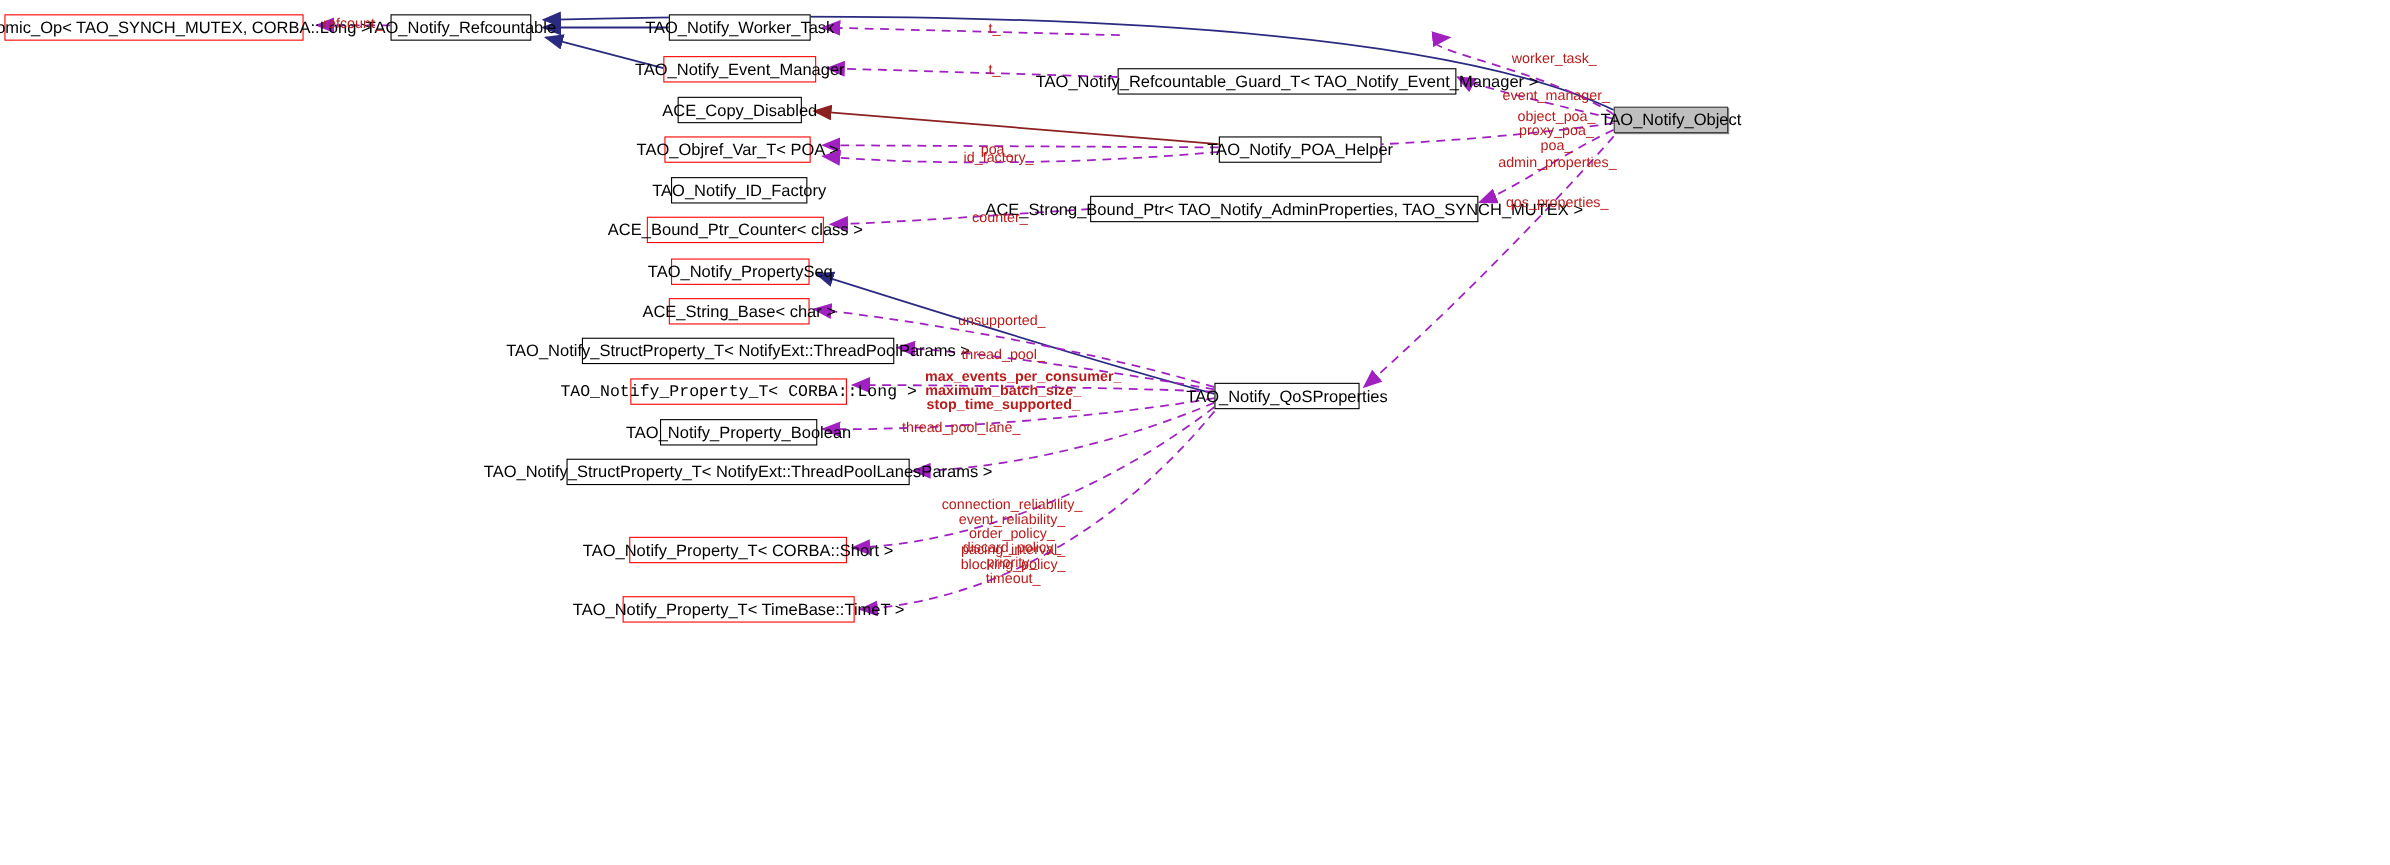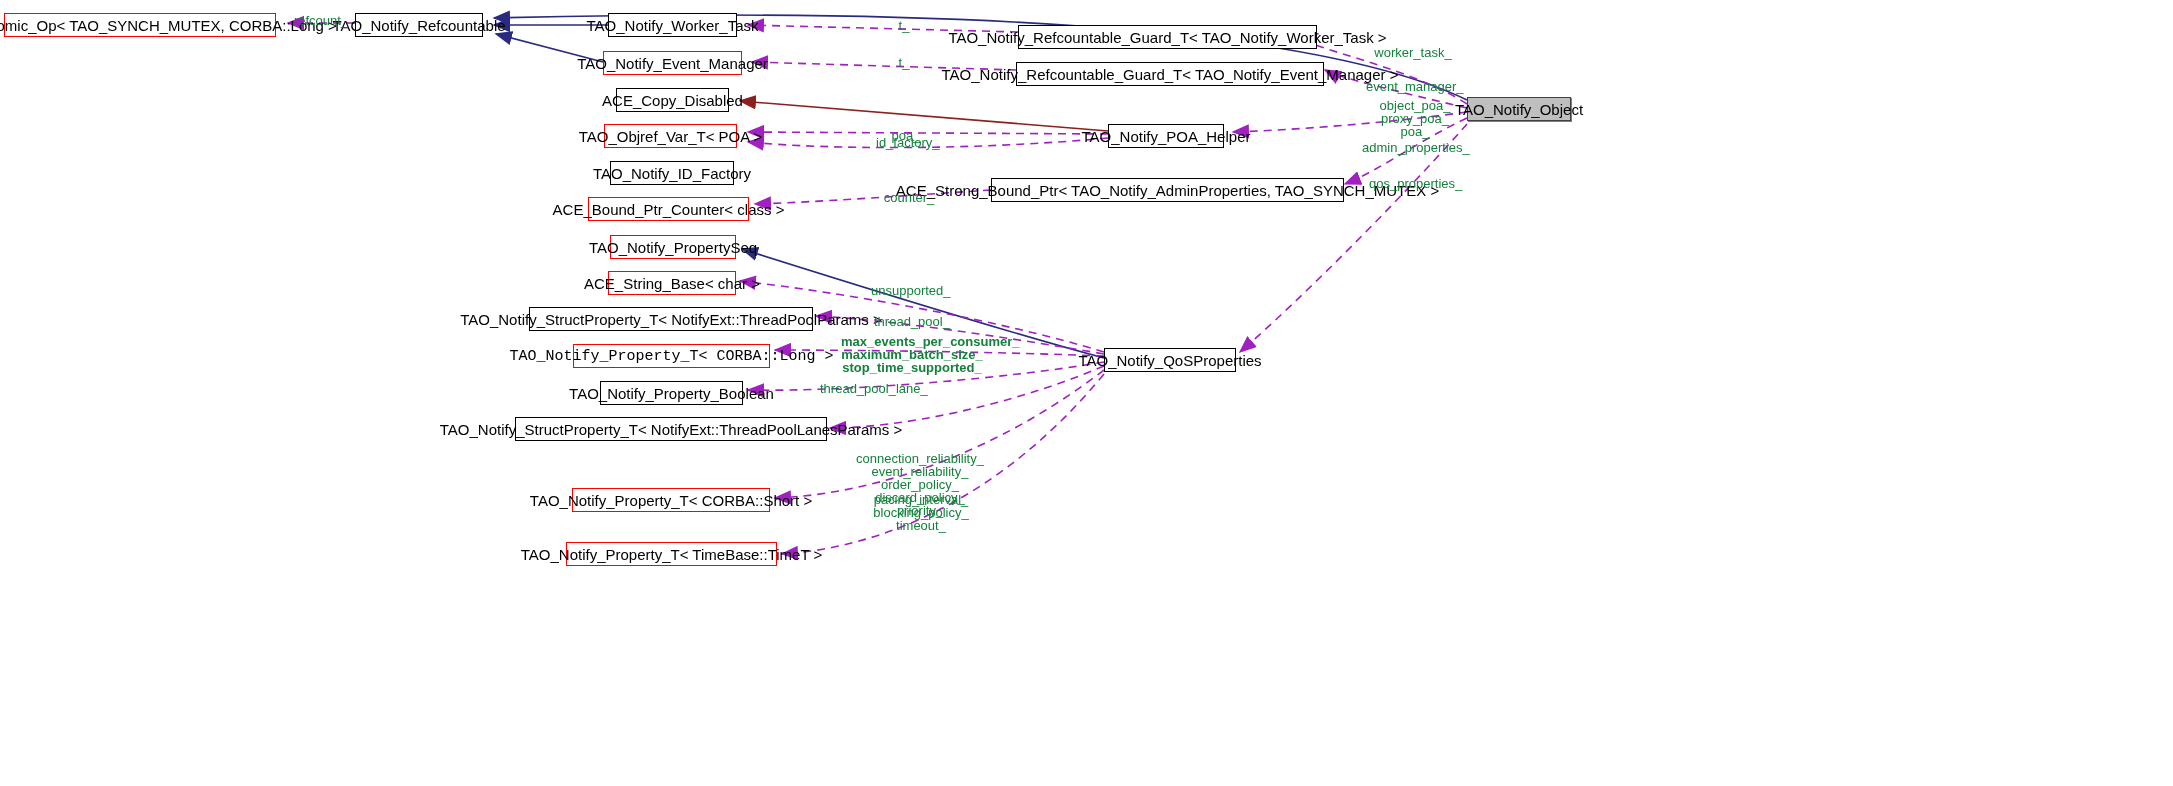--- a/index.html
+++ b/index.html
@@ -41,21 +41,21 @@
     border-color: #ff0000;
   }
   .node.focus {
     background: #bfbfbf;
     border: 1px solid #404040;
     box-shadow: 1px 1px 0 #808080;
   }
   .edge-label {
     position: absolute;
     font-size: 13px;
-    color: #15803d;
+    color: #b91c1c;
     white-space: pre;
     text-align: center;
     line-height: 13px;
     letter-spacing: 0px;
   }
 </style>
 </head>
 <body>
 
 <div id="canvas">
@@ -115,23 +115,22 @@
   <div class="node" style="left:610px; top:161px; width:124px;">TAO_Notify_ID_Factory</div>
   <div class="node red" style="left:588px; top:197px; width:161px;">ACE_Bound_Ptr_Counter&lt; class &gt;</div>
   <div class="node red" style="left:610px; top:235px; width:126px;">TAO_Notify_PropertySeq</div>
   <div class="node red" style="left:608px; top:271px; width:128px;">ACE_String_Base&lt; char &gt;</div>
   <div class="node" style="left:529px; top:307px; width:284px;">TAO_Notify_StructProperty_T&lt; NotifyExt::ThreadPoolParams &gt;</div>
   <div class="node red" style="left:573px; top:344px; width:197px;font-family:Liberation Mono, monospace;">TAO_Notify_Property_T&lt; CORBA::Long &gt;</div>
   <div class="node" style="left:600px; top:381px; width:143px;">TAO_Notify_Property_Boolean</div>
   <div class="node" style="left:515px; top:417px; width:312px;">TAO_Notify_StructProperty_T&lt; NotifyExt::ThreadPoolLanesParams &gt;</div>
   <div class="node red" style="left:572px; top:488px; width:198px;">TAO_Notify_Property_T&lt; CORBA::Short &gt;</div>
   <div class="node red" style="left:566px; top:542px; width:211px;">TAO_Notify_Property_T&lt; TimeBase::TimeT &gt;</div>
-  <div class="node" style="left:1018px; top:25px;  width:299px;">TAO_Notify_Refcountable_Guard_T&lt; TAO_Notify_Worker_Task &gt;</div>
   <div class="node" style="left:1016px; top:62px;  width:308px;">TAO_Notify_Refcountable_Guard_T&lt; TAO_Notify_Event_Manager &gt;</div>
-  <div class="node" style="left:1108px; top:124px; width:116px;">TAO_Notify_POA_Helper</div>
+  <div class="node" style="left:1108px; top:124px; width:148px;">TAO_Notify_POA_Helper</div>
   <div class="node" style="left:991px;  top:178px; width:353px;">ACE_Strong_Bound_Ptr&lt; TAO_Notify_AdminProperties, TAO_SYNCH_MUTEX &gt;</div>
   <div class="node" style="left:1104px; top:348px; width:132px;">TAO_Notify_QoSProperties</div>
   <div class="node focus" style="left:1467px; top:97px;  width:104px;">TAO_Notify_Object</div>
 
   <div class="edge-label" style="left:291px;  top:14px;  width:60px;">refcount_</div>
   <div class="edge-label" style="left:891px;  top:19px;  width:26px;">t_</div>
   <div class="edge-label" style="left:891px;  top:56px;  width:26px;">t_</div>
   <div class="edge-label" style="left:1373px; top:46px;  width:80px;">worker_task_</div>
   <div class="edge-label" style="left:1366px; top:80px;  width:96px;">event_manager_</div>
   <div class="edge-label" style="left:1369px; top:99px;  width:92px;">object_poa_

